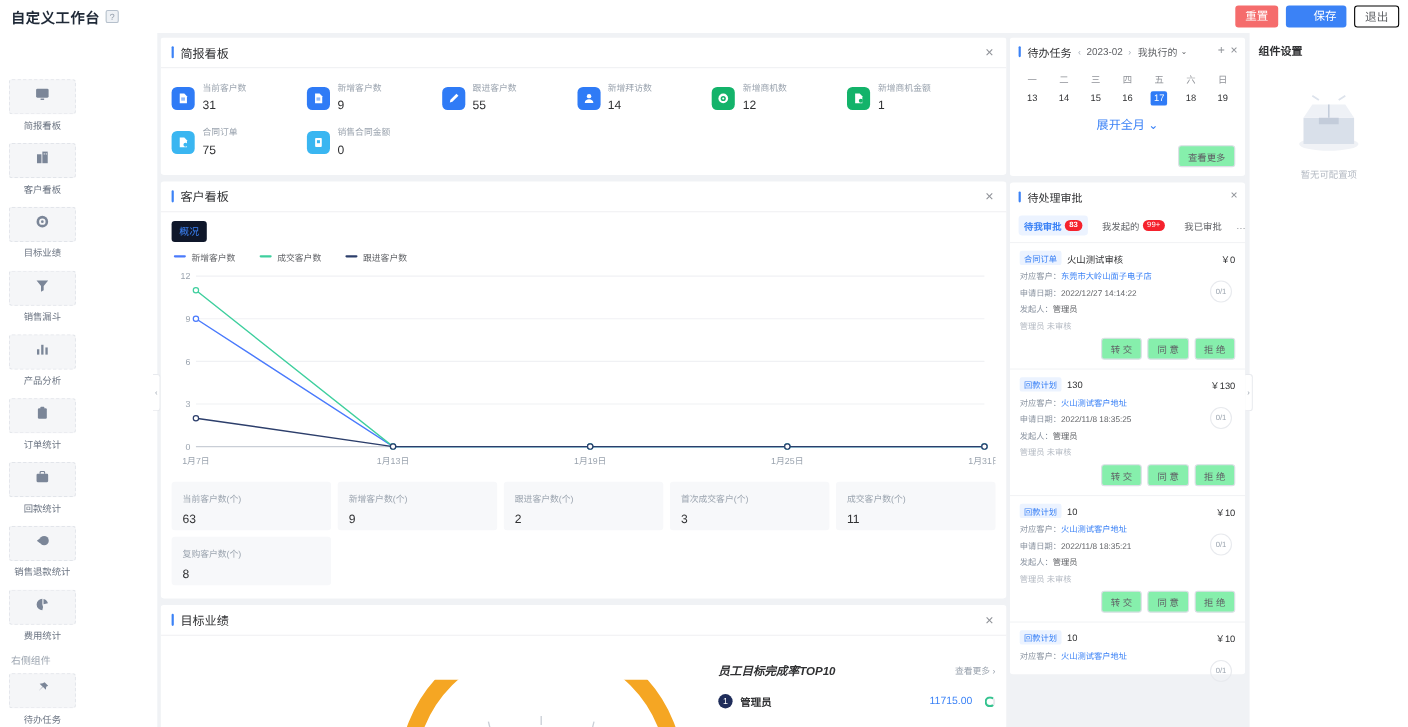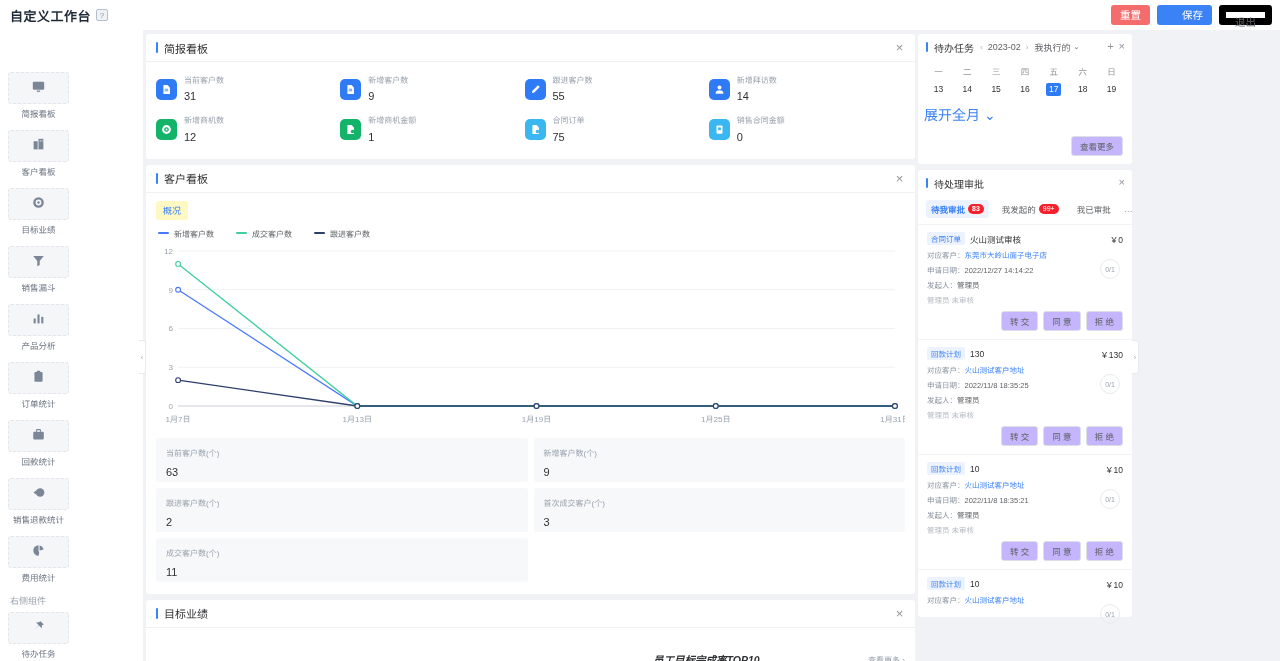--- a/index.html
+++ b/index.html
@@ -29,21 +29,21 @@
   .topbar-actions {
     position: absolute; right: 8px; top: 5px; display: flex; gap: 7px;
   }
   .btn {
     height: 20px; min-width: 34px; padding: 0 9px; border-radius: 3px;
     font-size: 10.5px; border: none; cursor: pointer; line-height: 20px;
     text-align: center; white-space: nowrap;
   }
   .btn-reset { background: #f56c6c; color: #fff; }
   .btn-save  { background: #3b82f6; color: #fff; padding-left: 25px; }
-  .btn-exit  { background: #fff; color: #606266; border: 7px solid #000000; }
+  .btn-exit  { background: #fff; color: #606266; border: 1px solid #000000; }
 
   
   .tooltip {
     position: absolute; left: 5px; top: 22px; width: 132px;
     background: #262626; border: 2px solid #e8443a; border-radius: 3px;
     padding: 5px 6px; color: #fff; font-size: 8.5px; line-height: 1.55; z-index: 40;
   }
   .tooltip-arrow {
     position: absolute; top: -6px; left: 58px;
     width: 0; height: 0; border-left: 5px solid transparent;
@@ -97,51 +97,51 @@
   }
   .card-title { font-size: 11px; color: #303133; }
   .card-close {
     position: absolute; right: 9px; top: 7px; width: 13px; height: 13px;
     font-size: 13px; line-height: 13px; color: #909399; cursor: pointer;
     text-align: center; font-weight: 300;
   }
 
   
   .stats-grid {
-    display: grid; grid-template-columns: repeat(4, 1fr);
+    display: grid; grid-template-columns: repeat(6, 1fr);
     row-gap: 14px; padding: 14px 22px 16px 10px;
   }
   .stat { display: flex; align-items: center; gap: 7px; }
   .stat-ico {
     width: 21px; height: 21px; border-radius: 5px; flex: 0 0 21px;
     display: flex; align-items: center; justify-content: center;
   }
   .stat-ico svg { width: 11px; height: 11px; fill: #fff; }
   .stat-txt { display: flex; flex-direction: column; }
   .stat-label { font-size: 8px; color: #9aa3ae; line-height: 1.3; }
   .stat-value { font-size: 11px; color: #303133; margin-top: 4px; }
 
   
   .tabs { display: flex; gap: 4px; padding: 8px 10px 2px 10px; }
   .tab {
     font-size: 9px; padding: 3px 7px; border-radius: 3px; cursor: pointer;
     color: #606266;
   }
-  .tab.active { background: #fef9c3; color: #3b82f6; }
+  .tab.active { background: #0f172a; color: #3b82f6; }
 
   
   .chart-legend { display: flex; gap: 22px; padding: 6px 10px 0 12px; }
   .legend-item { display: flex; align-items: center; gap: 5px; font-size: 8px; color: #606266; }
   .legend-line { width: 11px; height: 2px; border-radius: 1px; }
   .chart-box { position: relative; height: 185px; margin: 4px 10px 0 10px; }
   .chart-box svg { width: 100%; height: 100%; display: block; }
 
   
   .mini-grid {
-    display: grid; grid-template-columns: repeat(2, 1fr); gap: 6px;
+    display: grid; grid-template-columns: repeat(5, 1fr); gap: 6px;
     padding: 10px 10px 12px 10px;
   }
   .mini {
     background: #f7f8fa; border-radius: 3px; padding: 9px 10px; height: 44px;
   }
   .mini-label { font-size: 8px; color: #9aa3ae; }
   .mini-value { font-size: 11px; color: #303133; margin-top: 8px; }
 
   
   .goal-body { position: relative; height: 108px; padding-top: 4px; }
@@ -191,32 +191,32 @@
   .cal-row { display: grid; grid-template-columns: repeat(7, 1fr); text-align: center; }
   .cal-dow { font-size: 8.5px; color: #909399; padding: 3px 0; }
   .cal-day {
     font-size: 8.5px; color: #303133; padding: 3px 0; cursor: pointer;
   }
   .cal-day .pill {
     display: inline-block; width: 15px; height: 13px; line-height: 13px; border-radius: 2px;
   }
   .cal-day.sel .pill { background: #2f7bf6; color: #fff; }
   .cal-expand {
-    text-align: left; font-size: 14px; color: #3b82f6; padding: 5px 0 6px 0; cursor: pointer;
+    text-align: center; font-size: 11px; color: #3b82f6; padding: 5px 0 6px 0; cursor: pointer;
   }
   .task-block { border-top: 1px solid #f0f1f3; padding: 8px 9px 6px 9px; }
   .task-title { font-size: 9.5px; font-weight: bold; color: #303133; }
   .task-line { font-size: 8px; color: #8a93a0; margin-top: 4px; }
   .task-line b { color: #606266; font-weight: normal; }
   .task-more {
     display: flex; justify-content: flex-end; padding: 6px 9px 8px 9px;
   }
   .btn-sm {
     font-size: 8.5px; padding: 3px 8px; border: 1px solid #dcdfe6;
-    border-radius: 3px; background: #c4b5fd; color: #606266; cursor: pointer;
+    border-radius: 3px; background: #86efac; color: #606266; cursor: pointer;
   }
 
   
   .ap-tabs {
     display: flex; align-items: center; gap: 8px; padding: 4px 8px 6px 8px;
   }
   .ap-tab {
     font-size: 8.5px; color: #606266; padding: 3px 5px; border-radius: 3px;
     display: flex; align-items: center; gap: 3px; cursor: pointer; white-space: nowrap;
   }
@@ -577,20 +577,24 @@
           <div class="mini-value">2</div>
         </div>
         <div class="mini">
           <div class="mini-label">首次成交客户(个)</div>
           <div class="mini-value">3</div>
         </div>
         <div class="mini">
           <div class="mini-label">成交客户数(个)</div>
           <div class="mini-value">11</div>
         </div>
+        <div class="mini">
+          <div class="mini-label">复购客户数(个)</div>
+          <div class="mini-value">8</div>
+        </div>
       </div>
     </div>
 
     <div class="card">
       <div class="card-head">
         <span class="bar"></span>
         <span class="card-title">目标业绩</span>
       </div>
       <span class="card-close">×</span>
 
@@ -766,14 +770,30 @@
         <div class="ap-line"><span>对应客户：</span><span class="lk">火山测试客户地址</span></div>
         <div class="ap-line"></div>
 
         <div class="ap-prog">0/1</div>
 
       </div>
 
     </div>
   </div>
 
+  <div class="settings">
+    <div class="settings-title">组件设置</div>
+    <div class="empty-wrap">
+      <span>
+        <svg width="74" height="60" viewBox="0 0 74 60">
+          <ellipse cx="37" cy="48" rx="27" ry="6" fill="#f0f2f6"></ellipse>
+          <path d="M14 24h46v24H14z" fill="#d9e0ea"></path>
+          <path d="M14 24l8-12h30l8 12z" fill="#eef1f6"></path>
+          <path d="M28 24h18v6H28z" fill="#c3ccda"></path>
+          <path d="M37 12v12" stroke="#c3ccda" stroke-width="1.4" fill="none"></path>
+          <path d="M46 8l6-4M28 8l-6-4" stroke="#dde3ec" stroke-width="1.6" fill="none"></path>
+        </svg>
+      </span>
+      <div class="empty-text">暂无可配置项</div>
+    </div>
+  </div>
 
 </div>
 
 </body></html>

